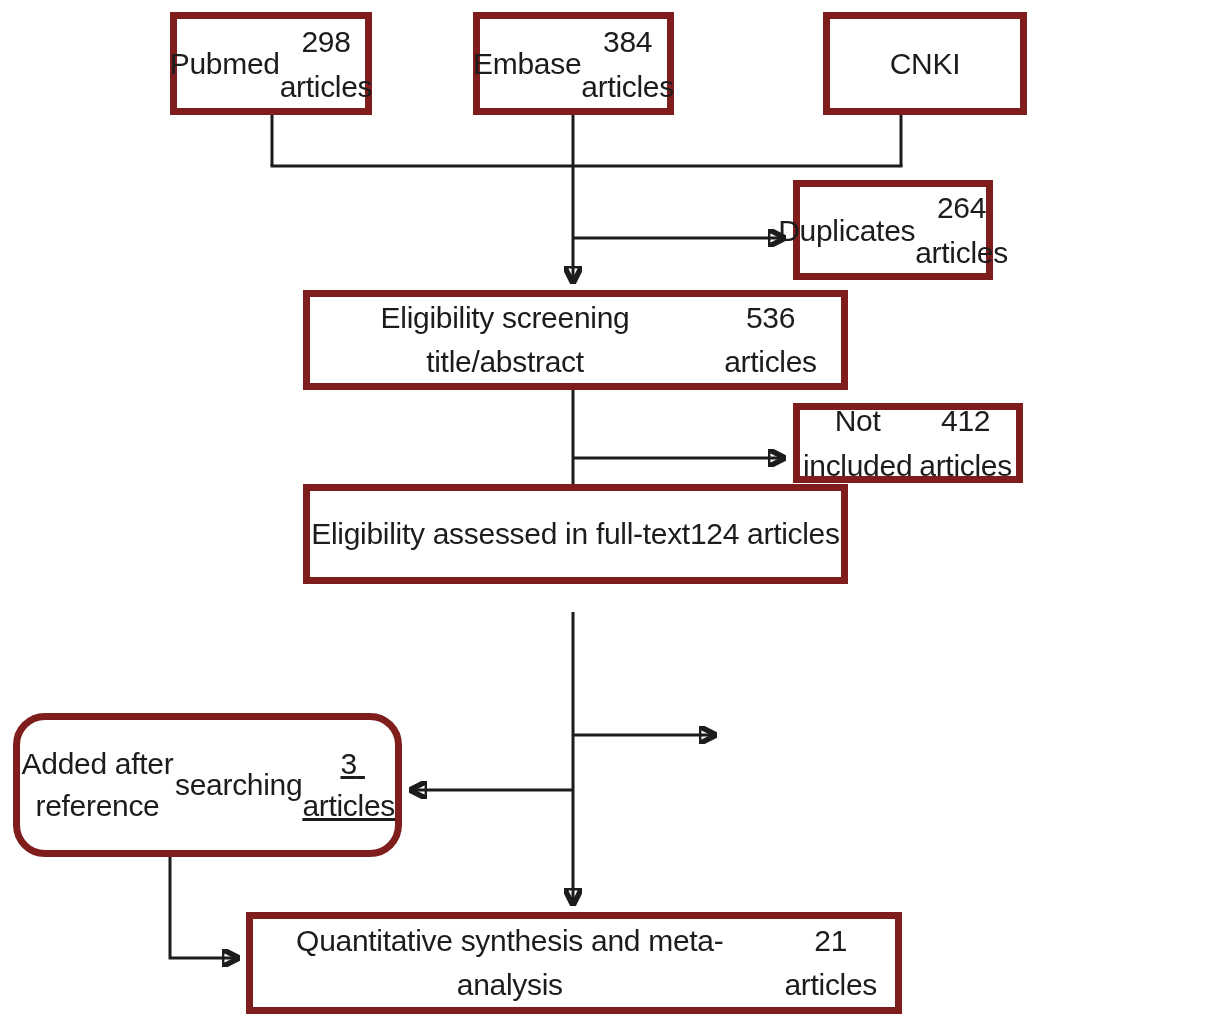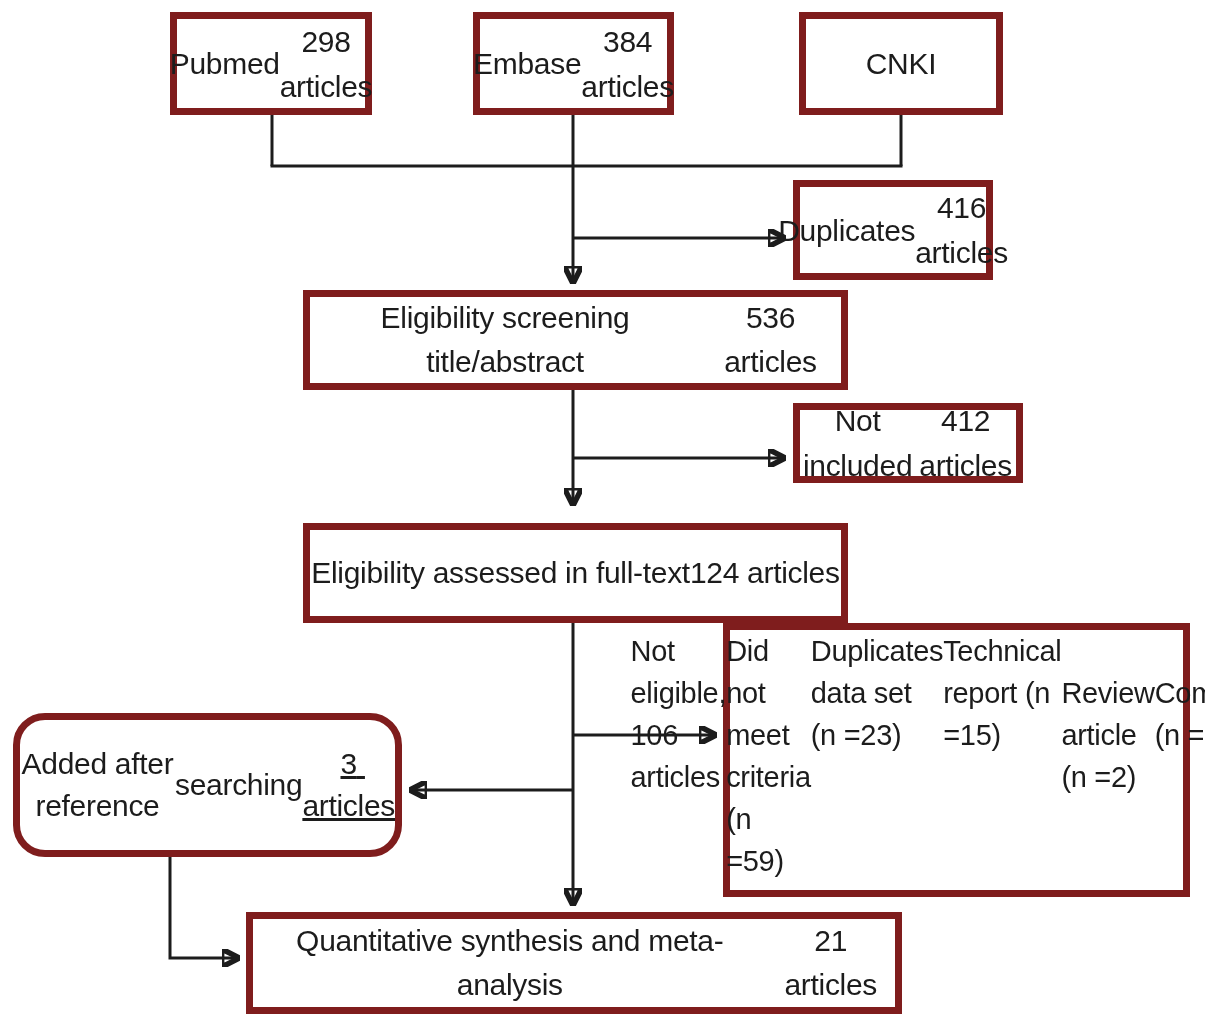--- a/index.html
+++ b/index.html
@@ -80,52 +80,44 @@
   <div class="box center small" style="left:170px; top:12px; width:202px; height:103px;">
     <div class="bl">Pubmed</div>
     <div class="bl">298 articles</div>
   </div>
 
   <div class="box center small" style="left:473px; top:12px; width:201px; height:103px;">
     <div class="bl">Embase</div>
     <div class="bl">384 articles</div>
   </div>
 
-  <div class="box center small" style="left:799px; top:12px; width:204px; height:103px;text-align:center;">
+  <div class="box center small" style="left:823px; top:12px; width:204px; height:103px;text-align:center;">
     <div class="bl">CNKI</div>
   </div>
 
   <div class="box center small" style="left:793px; top:180px; width:200px; height:100px;">
     <div class="bl">Duplicates</div>
-    <div class="bl">416 articles</div>
+    <div class="bl">264 articles</div>
   </div>
 
   <div class="box center" style="left:303px; top:290px; width:545px; height:100px;">
     <div class="bl">Eligibility screening title/abstract</div>
     <div class="bl">536 articles</div>
   </div>
 
   <div class="box center small" style="left:793px; top:403px; width:230px; height:80px;">
     <div class="bl">Not  included</div>
     <div class="bl">412 articles</div>
   </div>
 
-  <div class="box center" style="left:303px; top:523px; width:545px; height:100px;">
+  <div class="box center" style="left:303px; top:484px; width:545px; height:100px;">
     <div class="bl">Eligibility assessed in full-text</div>
     <div class="bl">124 articles</div>
   </div>
 
-  <div class="box left detail" style="left:723px; top:623px; width:467px; height:274px;">
-    <div class="bl">Not  eligible, 106 articles</div>
-    <div class="bl">Did not meet criteria (n =59)</div>
-    <div class="bl">Duplicates data set (n =23)</div>
-    <div class="bl">Technical report (n =15)</div>
-    <div class="bl"> Review article (n =2)</div>
-    <div class="bl"> Comments (n =7)</div>
-  </div>
 
   <div class="box center" style="left:13px; top:713px; width:389px; height:144px;border-radius:32px;">
     <div class="bl" style="line-height:42px;">Added after reference</div>
     <div class="bl" style="line-height:42px;">searching</div>
     <div class="bl" style="line-height:42px;text-decoration:underline;">3 articles</div>
   </div>
 
   <div class="box center" style="left:246px; top:912px; width:656px; height:102px;">
     <div class="bl">Quantitative synthesis and meta-analysis</div>
     <div class="bl">21 articles</div>

